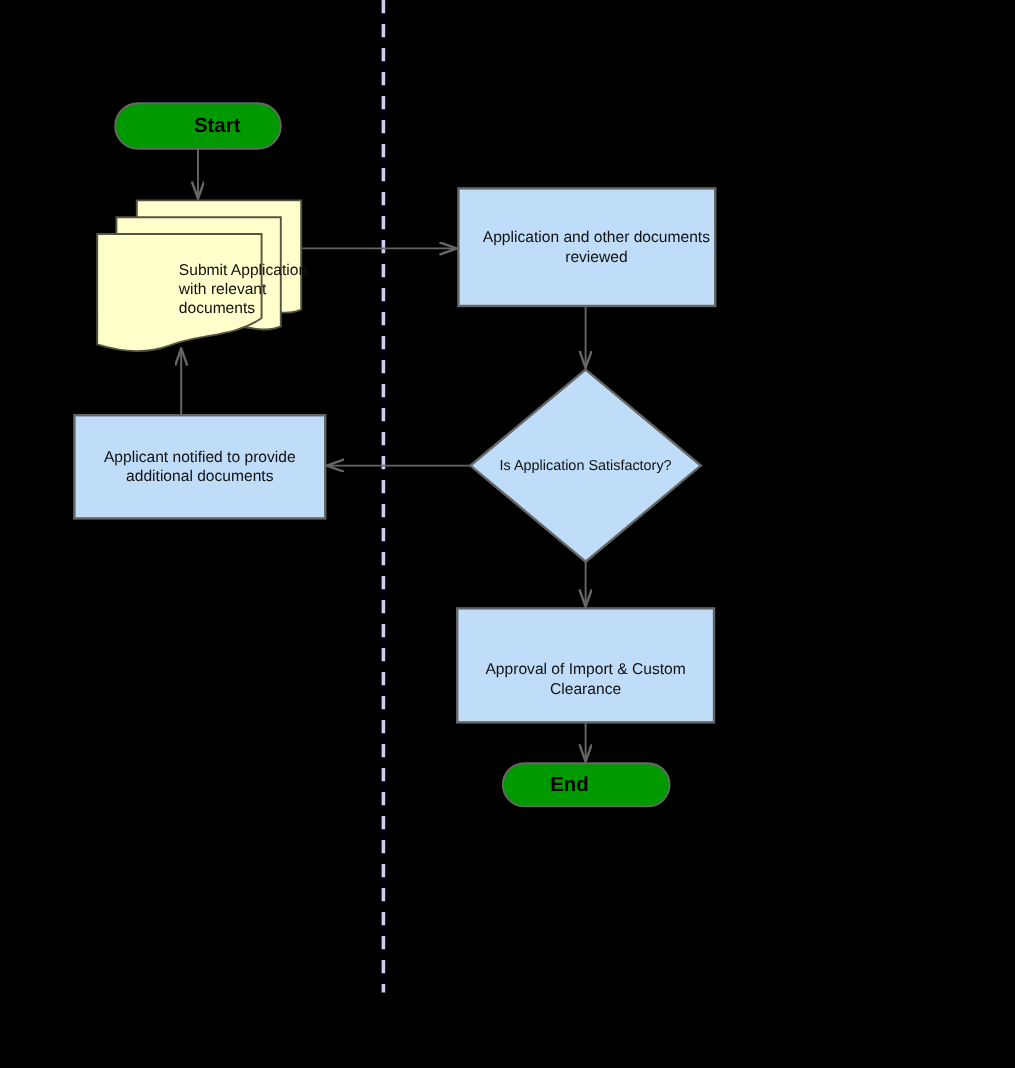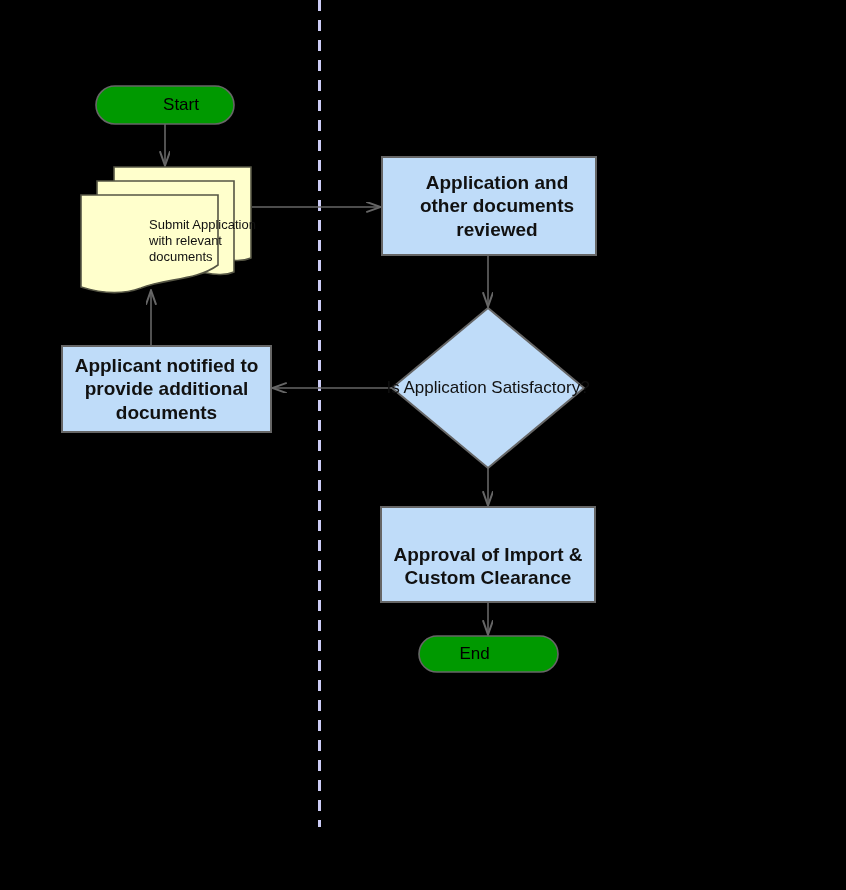--- a/index.html
+++ b/index.html
@@ -27,37 +27,37 @@
     display: flex;
     align-items: center;
     justify-content: center;
     text-align: center;
     color: #111111;
     pointer-events: none;
     line-height: 1.22;
   }
   .lbl-terminator {
     font-size: 17px;
-    font-weight: normal;
+    font-weight: bold;
     color: #000000;
     text-align: center;
   }
   .lbl-process {
-    font-size: 19px;
-    font-weight: bold;
+    font-size: 13px;
+    font-weight: normal;
   }
   .lbl-doc {
     font-size: 13px;
     font-weight: normal;
     text-align: left;
     justify-content: flex-start;
     margin-left: 44px;
   }
   .lbl-decision {
-    font-size: 17px;
+    font-size: 12px;
     font-weight: normal;
     white-space: nowrap;
   }
 </style>
 </head>
 <body>
 
 <div id="canvas">
 
   <svg id="flow-svg" viewBox="0 0 846 890">

